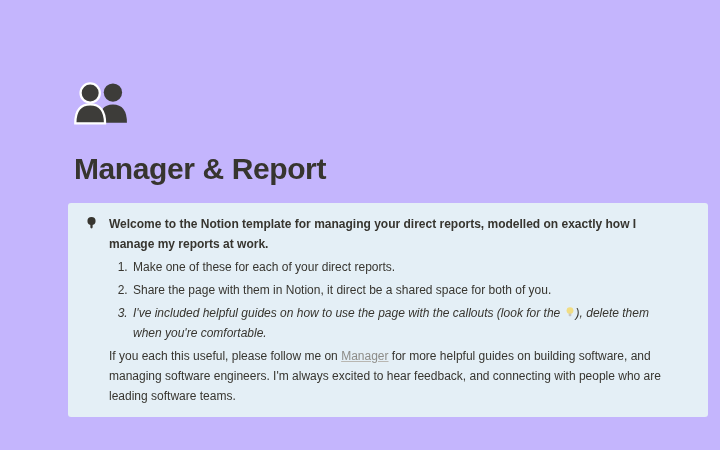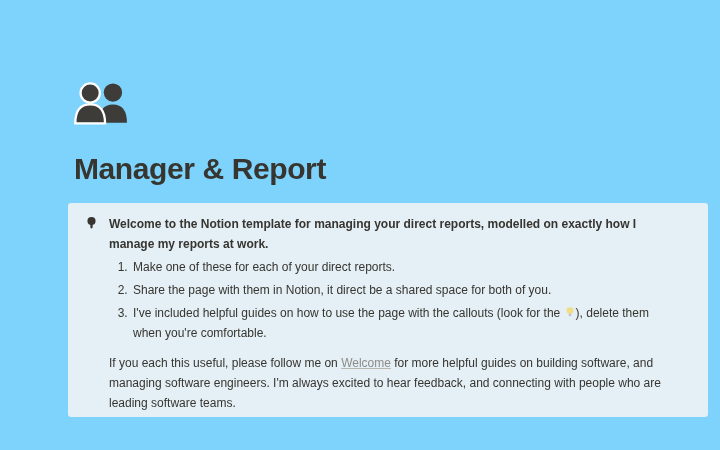--- a/index.html
+++ b/index.html
@@ -1,19 +1,19 @@
 <!DOCTYPE html>
 <html><head>
 <meta charset="utf-8">
 <style>
   * { margin: 0; padding: 0; box-sizing: border-box; }
   html, body { width: 720px; height: 450px; background: #ffffff; overflow: hidden; }
   body { font-family: "Liberation Sans", sans-serif; color: #37352F; position: relative; }
 
-  .page { position: absolute; inset: 0; background: #7dd3fc; }
+  .page { position: absolute; inset: 0; background: #c4b5fd; }
 
   .page-icon {
     position: absolute; left: 74px; top: 80px; width: 56px; height: 47px;
     cursor: pointer;
   }
 
   .page-title {
     position: absolute; left: 74px; top: 152px;
     font-size: 30px; font-weight: 700; letter-spacing: -0.4px; color: #37352F;
   }
@@ -24,23 +24,23 @@
     padding: 11px 16px 11px 13px;
     display: flex; gap: 8px;
   }
 
   .callout-icon-col { width: 20px; flex: 0 0 20px; padding-top: 2px; text-align: center; }
 
   .callout-content { flex: 1; max-width: 552px; font-size: 12px; line-height: 20px; color: #37352F; }
 
   .callout-intro { font-weight: 700; margin-bottom: 3px; }
 
-  .callout-list { list-style: decimal; margin: 0 0 10px 0; padding-left: 22px; }
+  .callout-list { list-style: decimal; margin: 0 0 3px 0; padding-left: 22px; }
   .callout-list li { margin-bottom: 3px; padding-left: 2px; }
-  .callout-list li:last-child { margin-bottom: 0; }
+  .callout-list li:last-child { margin-bottom: 0; font-style: italic; }
 
   .callout-footer { margin-top: 3px; }
 
   .twitter-link {
     color: #8D8C88; text-decoration: underline;
     text-decoration-color: #b9b7b2; cursor: pointer;
   }
 
   .inline-emoji { display: inline-block; width: 12px; height: 12px; vertical-align: -1px; }
 </style>
@@ -83,17 +83,17 @@
           <span>Share the page with them in Notion, it direct be a shared space for both of you.</span>
         </li>
         <li>
           <span>I've included helpful guides on how to use the page with the callouts (look for the </span><span class="inline-emoji"><svg viewBox="0 0 12 12" width="12" height="12" aria-hidden="true">
                 <circle cx="6" cy="4.6" r="3.4" fill="#F3D96E" opacity="0.85"></circle>
                 <rect x="4.7" y="7.6" width="2.6" height="2.6" rx="0.8" fill="#c9c6c0"></rect>
               </svg></span><span>), delete them when you're comfortable.</span>
         </li>
       </ol>
 
-      <p class="callout-footer"><span>If you each this useful, please follow me on </span><a class="twitter-link">Welcome</a><span> for more helpful guides on building software, and managing software engineers. I'm always excited to hear feedback, and connecting with people who are leading software teams.</span></p>
+      <p class="callout-footer"><span>If you each this useful, please follow me on </span><a class="twitter-link">Manager</a><span> for more helpful guides on building software, and managing software engineers. I'm always excited to hear feedback, and connecting with people who are leading software teams.</span></p>
     </div>
   </div>
 
 </div>
 
 </body></html>

